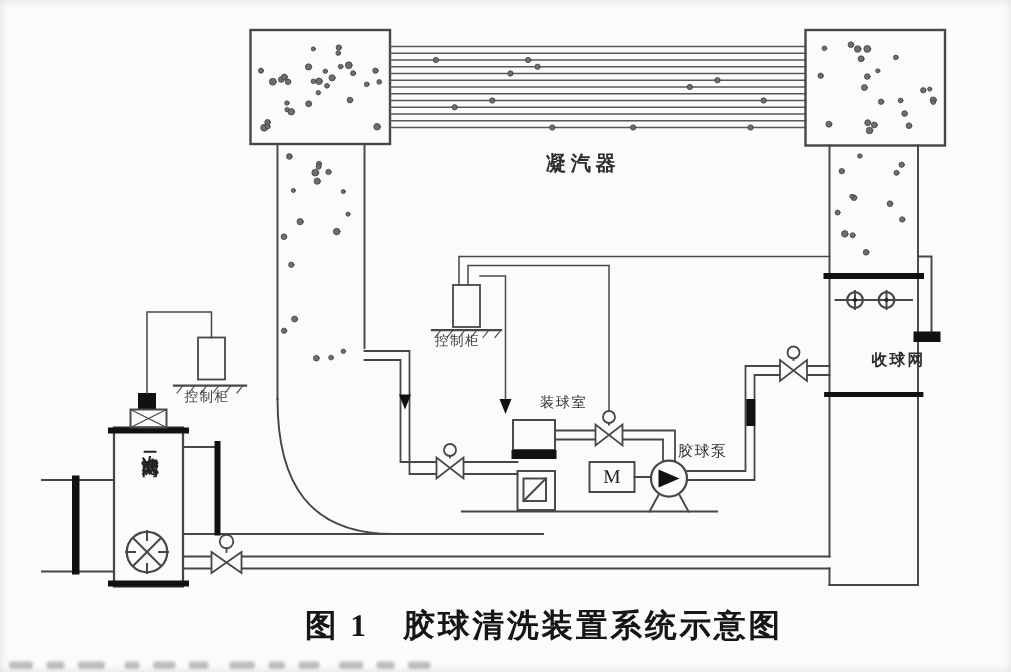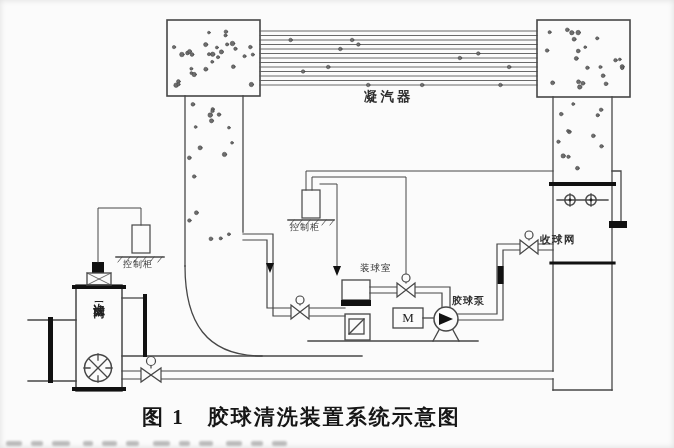--- a/index.html
+++ b/index.html
@@ -1,31 +1,31 @@
 <!DOCTYPE html>
 <html><head>
 <meta charset="utf-8">
 <style>
   html,body{margin:0;padding:0;background:#e8e8e8;}
   #page{position:relative;width:674px;height:448px;background:#fbfbfb;overflow:hidden;
         font-family:"Liberation Sans",sans-serif;box-shadow:inset 0 0 6px rgba(0,0,0,.12);}
   #diagram-svg{position:absolute;left:0;top:0;}
   .lbl{position:absolute;color:#2e2e2e;white-space:nowrap;}
-  .lbl-condenser{left:364px;top:88px;font-size:13.5px;font-weight:700;letter-spacing:3px;}
+  .lbl-condenser{left:364px;top:100px;font-size:13.5px;font-weight:700;letter-spacing:3px;}
   .lbl-small{font-size:9px;letter-spacing:1px;color:#3a3a3a;}
   .lbl-ctrl-left{left:123px;top:258px;}
   .lbl-ctrl-mid{left:290px;top:221px;}
   .lbl-filter{left:91px;top:292px;font-size:11.5px;font-weight:700;letter-spacing:2px;
               writing-mode:vertical-rl;text-orientation:upright;color:#222;}
   .lbl-chamber{left:340px;top:262px;font-size:9.5px;letter-spacing:1px;margin-left:20px;}
-  .lbl-pump{left:452px;top:294px;font-size:10px;letter-spacing:1px;font-weight:700;text-align:center;}
-  .lbl-collector{left:540px;top:233px;font-size:10.5px;letter-spacing:1.5px;font-weight:700;}
+  .lbl-pump{left:452px;top:294px;font-size:10px;letter-spacing:1px;font-weight:400;text-align:center;}
+  .lbl-collector{left:581px;top:233px;font-size:10.5px;letter-spacing:1.5px;font-weight:700;}
   .lbl-motor{left:393px;top:310px;width:30px;text-align:center;font-size:13px;
              font-family:"Liberation Serif",serif;color:#222;}
-  .caption{position:absolute;left:142px;top:403px;width:380px;text-align:left;
+  .caption{position:absolute;left:142px;top:403px;width:380px;text-align:right;
            font-size:21px;font-weight:700;color:#161616;
            font-family:"Liberation Serif",serif;letter-spacing:2px;}
   .cutline{position:absolute;left:6px;top:441px;width:420px;height:7px;
            filter:blur(1.2px);opacity:.55;}
   .cutline span{display:inline-block;height:5px;background:#8a8a8a;border-radius:2px;
                 margin-right:9px;vertical-align:top;}
 </style>
 </head>
 <body>
 

